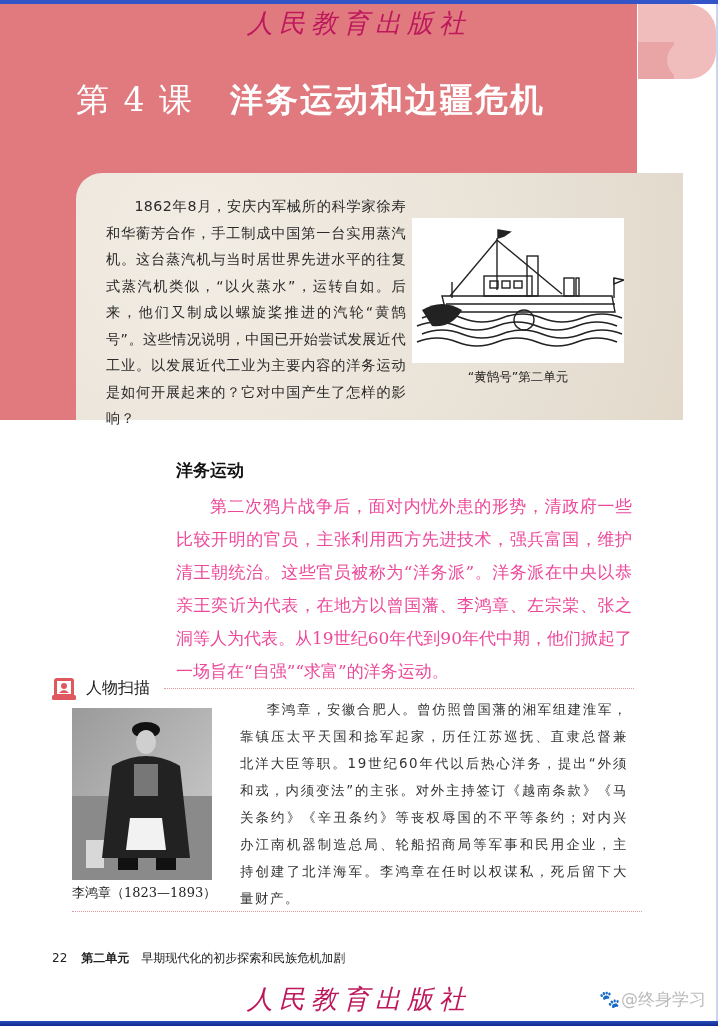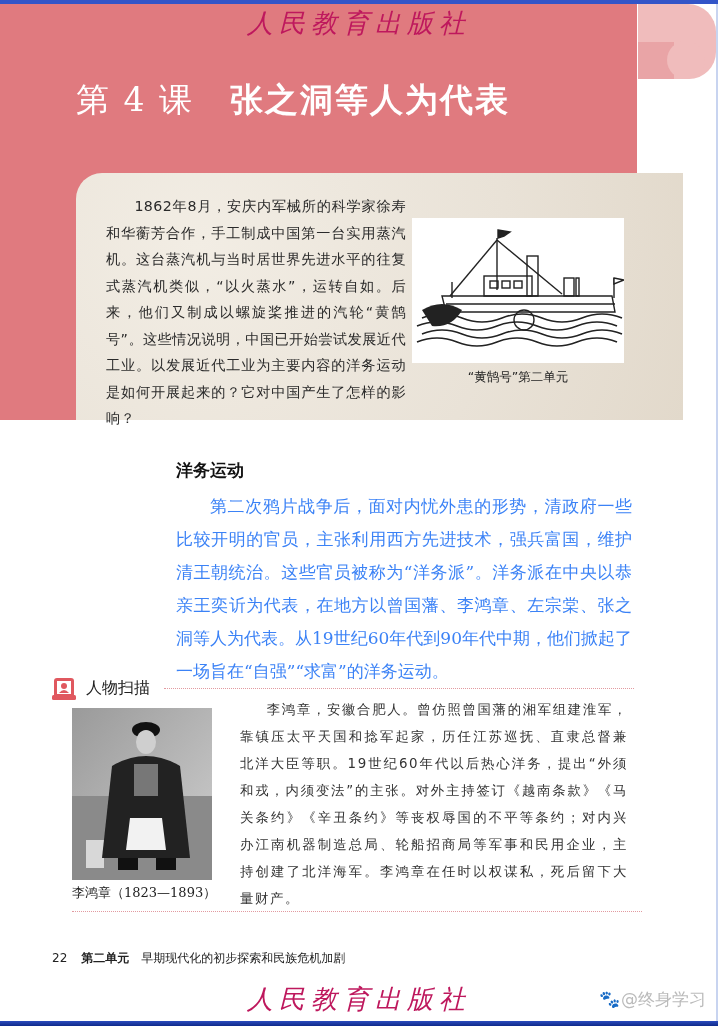--- a/index.html
+++ b/index.html
@@ -58,21 +58,21 @@
     font-size: 12.5px; color: #222; font-family: "DejaVu Sans", sans-serif;
   }
 
   .section-heading {
     position: absolute; left: 176px; top: 459px;
     font-size: 17px; font-weight: bold; color: #111;
     font-family: "DejaVu Sans", sans-serif;
   }
   .section-body {
     position: absolute; left: 176px; top: 490px; width: 456px;
-    font-size: 17px; line-height: 33px; color: #3b82f6; text-align: justify;
+    font-size: 17px; line-height: 33px; color: #ec4899; text-align: justify;
     font-family: "DejaVu Serif", serif;
   }
   .section-body p { margin: 0; text-indent: 2em; }
 
   .profile-header { position: absolute; left: 52px; top: 675px; height: 28px; width: 590px; }
   .profile-icon { position: absolute; left: 0; top: 2px; width: 24px; height: 24px; }
   .profile-title {
     position: absolute; left: 34px; top: 3px; font-size: 16px; color: #222;
     font-family: "DejaVu Sans", sans-serif;
   }
@@ -119,21 +119,21 @@
 
 <svg class="scroll-curl" viewBox="0 0 78 75">
   <path d="M0,0 L50,0 A28,28 0 0 1 78,28 L78,48 A27,27 0 0 1 51,75 L0,75 Z" fill="#f0bcbc"></path>
   <rect x="0" y="38" width="36" height="37" fill="#e9a4a6"></rect>
   <circle cx="48" cy="56" r="19" fill="#f0bcbc"></circle>
 </svg>
 
 <div class="publisher-logo top">人民教育出版社</div>
 
 <div class="lesson-title">
-  <span class="num">第 4 课</span><span>张之洞等人为代表</span>
+  <span class="num">第 4 课</span><span>洋务运动和边疆危机</span>
 </div>
 
 <div class="intro-card">
   <div class="intro-text">
     <p>1862年8月，安庆内军械所的科学家徐寿和华蘅芳合作，手工制成中国第一台实用蒸汽机。这台蒸汽机与当时居世界先进水平的往复式蒸汽机类似，“以火蒸水”，运转自如。后来，他们又制成以螺旋桨推进的汽轮“黄鹄号”。这些情况说明，中国已开始尝试发展近代工业。以发展近代工业为主要内容的洋务运动是如何开展起来的？它对中国产生了怎样的影响？</p>
   </div>
   <div class="ship-figure">
     <svg width="212" height="145" viewBox="0 0 212 145">
       <g stroke="#222" stroke-width="1.4" fill="none">
         <line x1="85" y1="20" x2="85" y2="72"></line>

